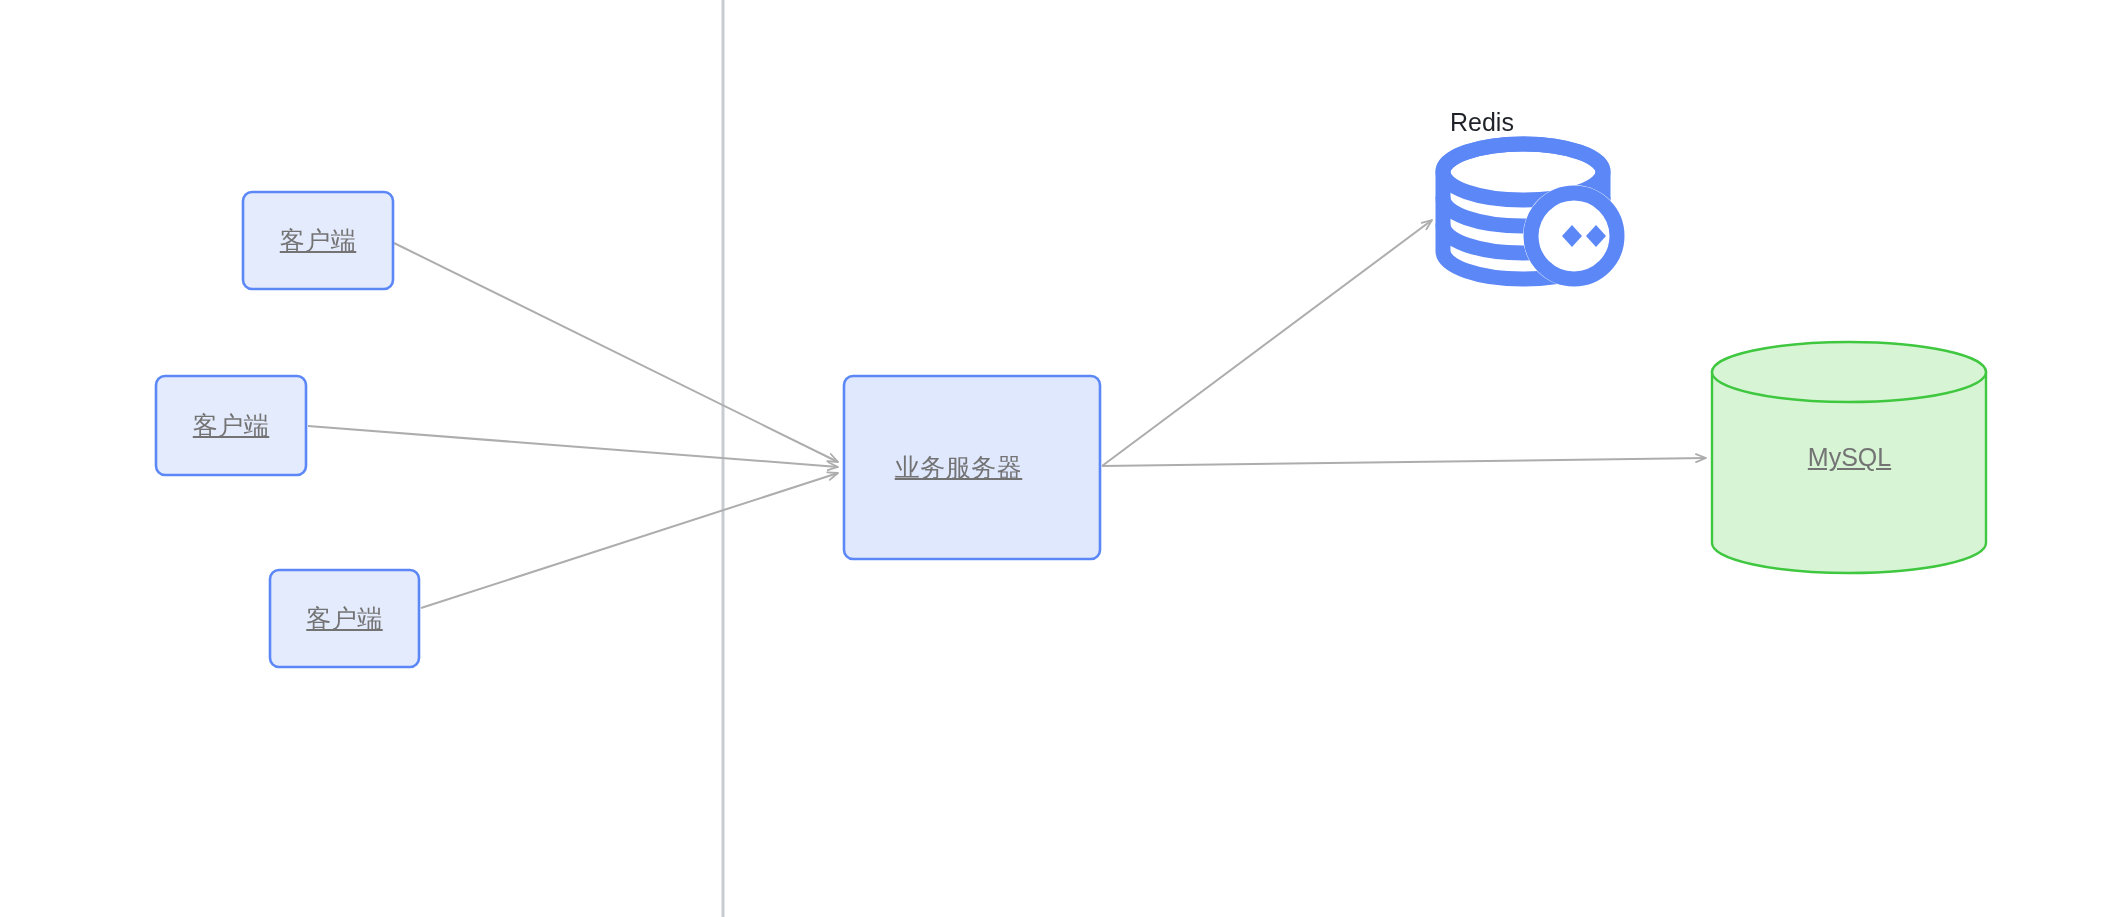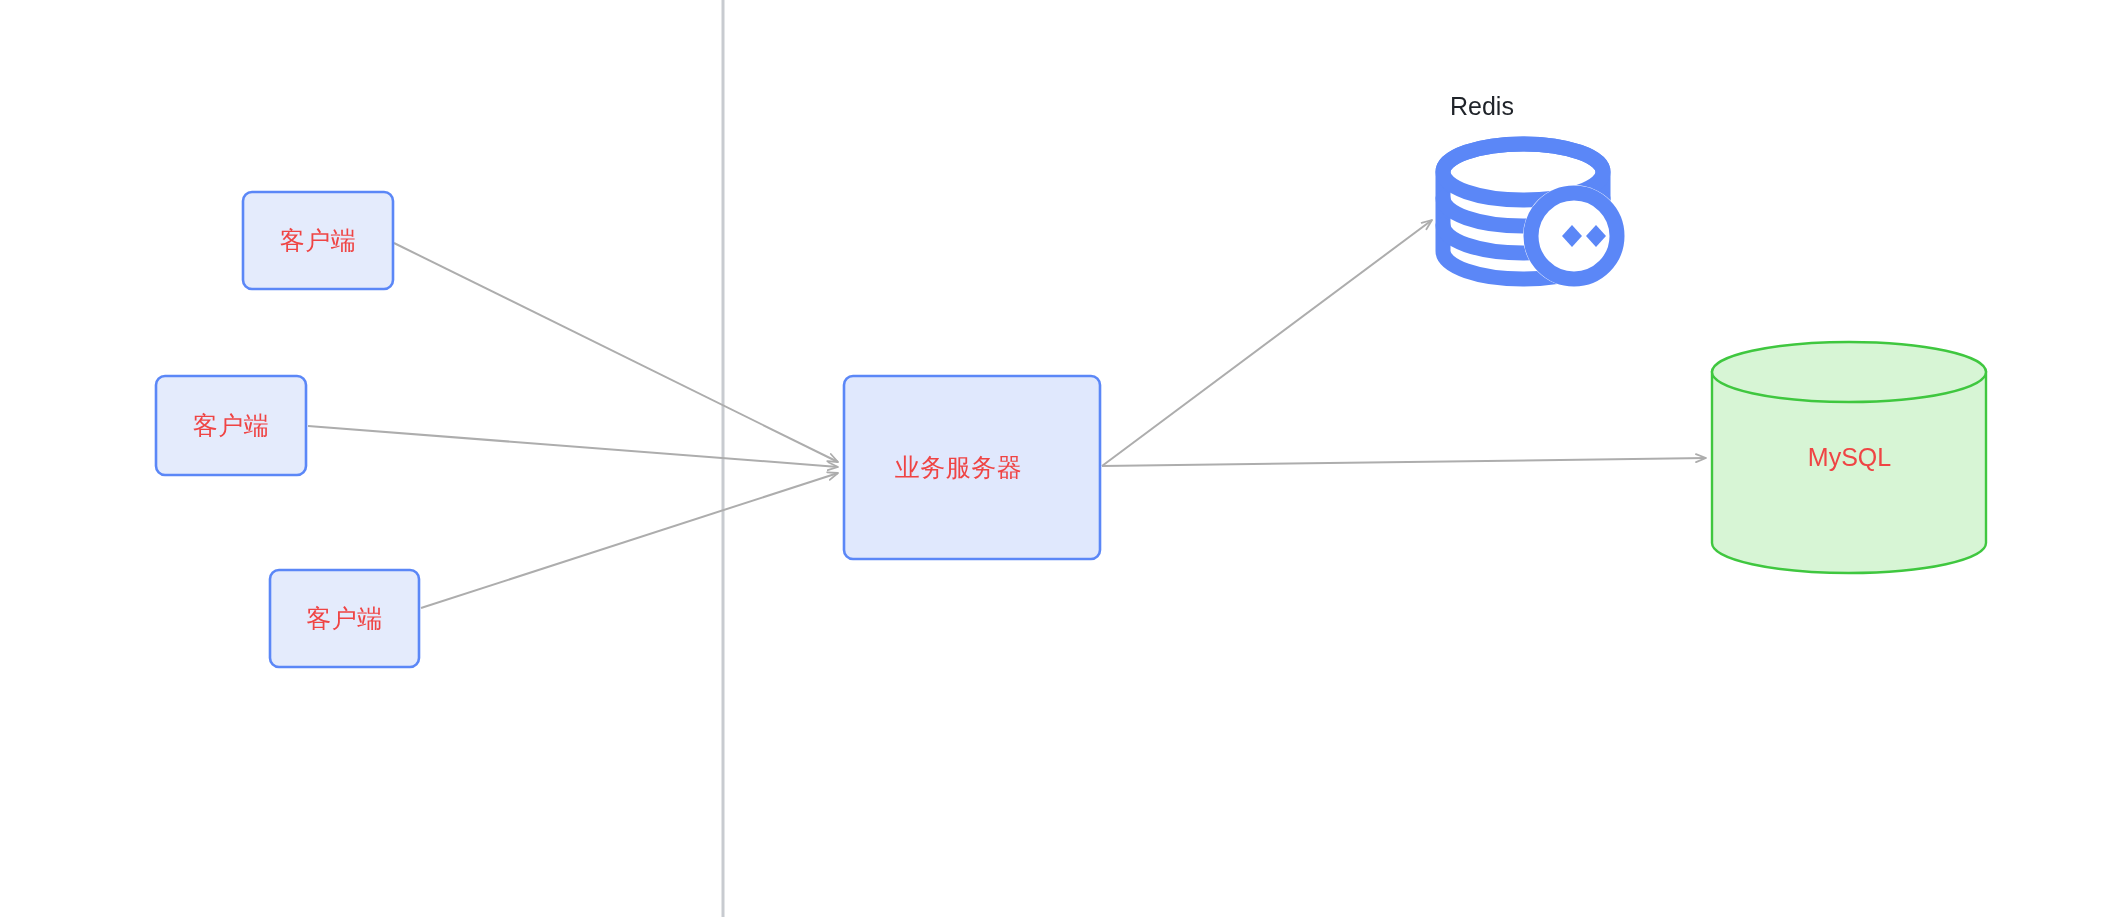--- a/index.html
+++ b/index.html
@@ -24,21 +24,22 @@
     width: 2120px;
     height: 917px;
   }
   .node-label {
     position: absolute;
     display: flex;
     align-items: center;
     justify-content: center;
     pointer-events: none;
     white-space: nowrap;
-    color: #ef4444;
+    color: #737373;
+    text-decoration: underline;
   }
   .cjk-label {
     font-size: 25px;
     letter-spacing: 0.5px;
   }
   .latin-label {
     font-size: 25px;
   }
   .icon-caption {
     position: absolute;
@@ -111,17 +112,17 @@
   </svg>
 
   <div class="node-label cjk-label" style="left:243px; top:192px; width:150px; height:97px;">客户端</div>
 
   <div class="node-label cjk-label" style="left:156px; top:376px; width:150px; height:99px;">客户端</div>
 
   <div class="node-label cjk-label" style="left:270px; top:570px; width:149px; height:97px;">客户端</div>
 
   <div class="node-label cjk-label" style="left:844px; top:376px; width:229px; height:183px;">业务服务器</div>
 
-  <div class="icon-caption" style="left:1450px; top:92px;">Redis</div>
+  <div class="icon-caption" style="left:1450px; top:108px;">Redis</div>
 
   <div class="node-label latin-label" style="left:1712px; top:372px; width:275px; height:171px;">MySQL</div>
 
 </div>
 
 </body></html>

